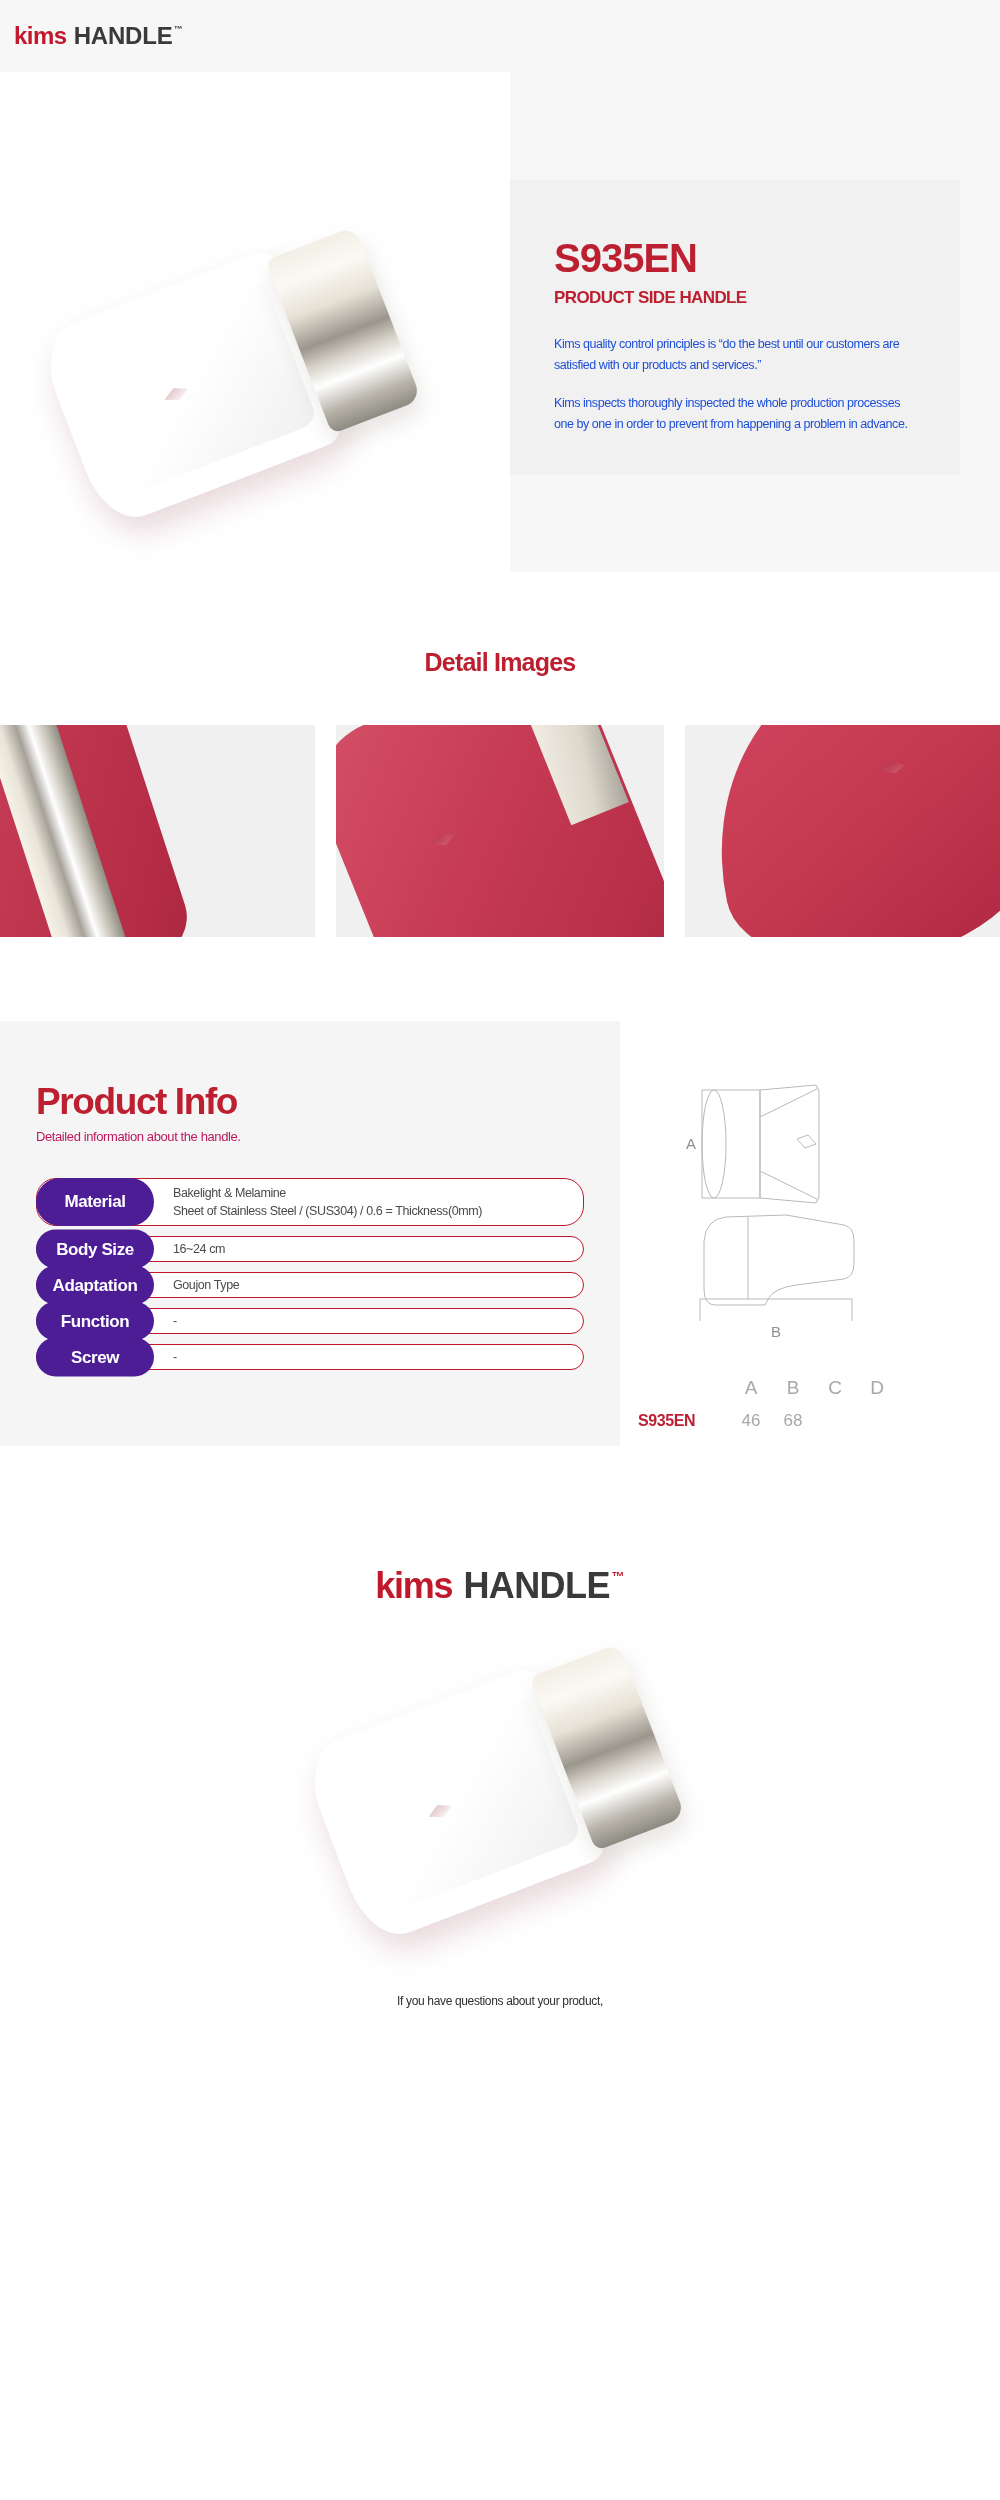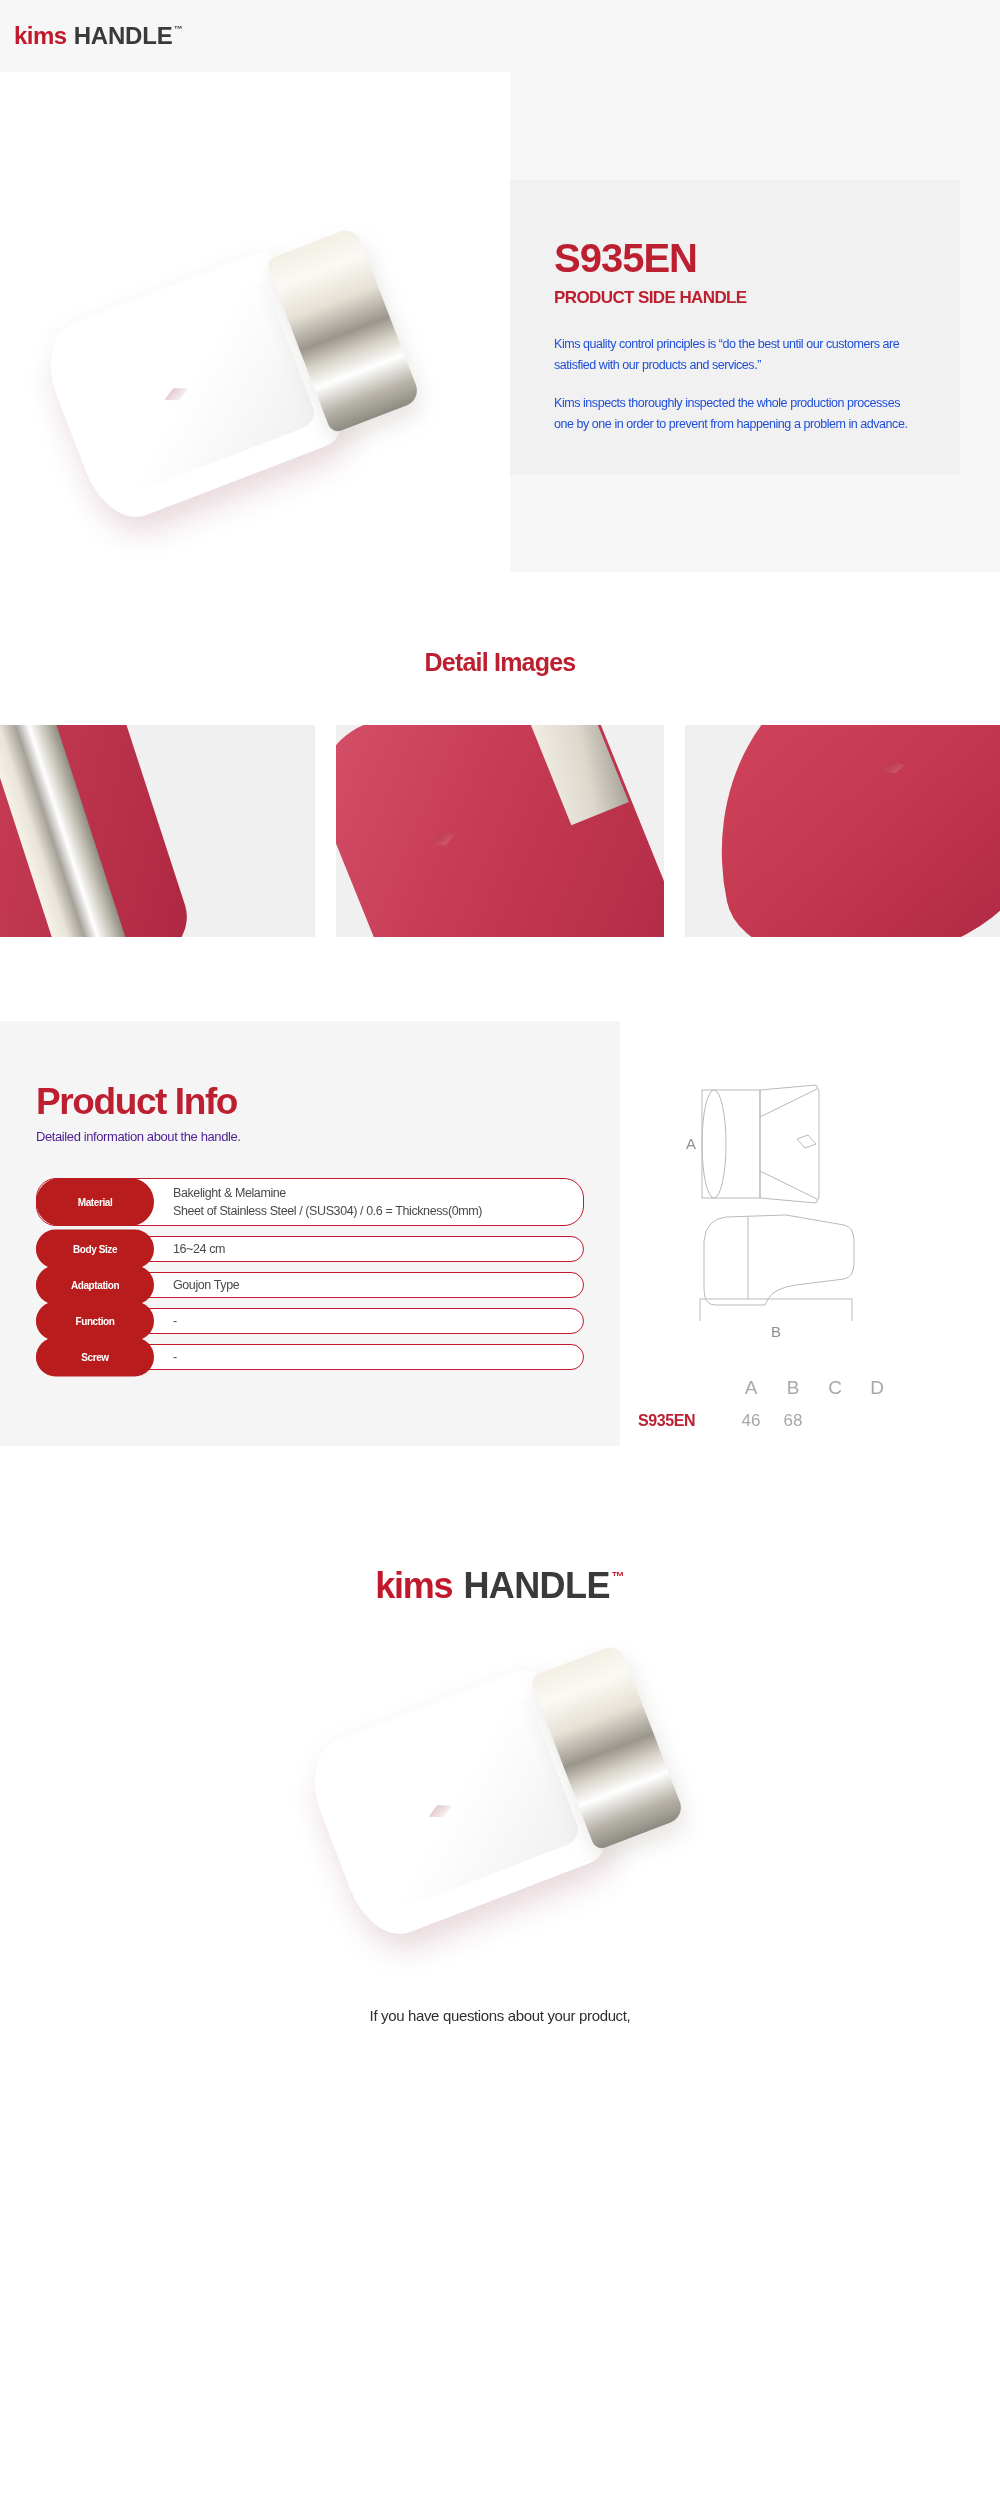--- a/index.html
+++ b/index.html
@@ -230,21 +230,21 @@
   .info-title {
     font-size: 37px;
     font-weight: bold;
     color: #bc1f2f;
     letter-spacing: -1.4px;
     line-height: 1;
   }
   .info-sub {
     margin-top: 9px;
     font-size: 13px;
-    color: #4c1d95;
+    color: #be185d;
     letter-spacing: -0.4px;
   }
   .spec-list { margin-top: 34px; }
   .spec-row {
     position: relative;
     display: flex;
     align-items: center;
     height: 26px;
     margin-bottom: 10px;
     border: 1px solid #c2182b;
@@ -253,23 +253,23 @@
   }
   .spec-row.tall { height: 48px; }
   .spec-pill {
     position: absolute;
     left: -1px; top: 50%;
     transform: translateY(-50%);
     min-width: 118px;
     height: 39px;
     padding: 0 14px;
     border-radius: 20px;
-    background: #b91c1c;
+    background: #4c1d95;
     color: #ffffff;
-    font-size: 10px;
+    font-size: 17px;
     font-weight: bold;
     letter-spacing: -0.4px;
     display: flex;
     align-items: center;
     justify-content: center;
   }
   .spec-row.tall .spec-pill { height: 48px; border-radius: 24px; }
   .spec-value {
     margin-left: 136px;
     font-size: 12.5px;
@@ -350,22 +350,22 @@
     margin-top: 34px;
   }
   .footer-art {
     position: absolute;
     left: 50%; top: 26px;
     margin-left: -176px;
     width: 370px; height: 245px;
     transform: rotate(-21deg);
   }
   .footer-note {
-    margin-top: 36px;
-    font-size: 15px;
+    margin-top: 24px;
+    font-size: 12px;
     line-height: 1.62;
     color: #2f2f2f;
     letter-spacing: -0.35px;
   }
 </style>
 </head>
 <body>
 
 <div class="topbar">
   <div class="logo">

